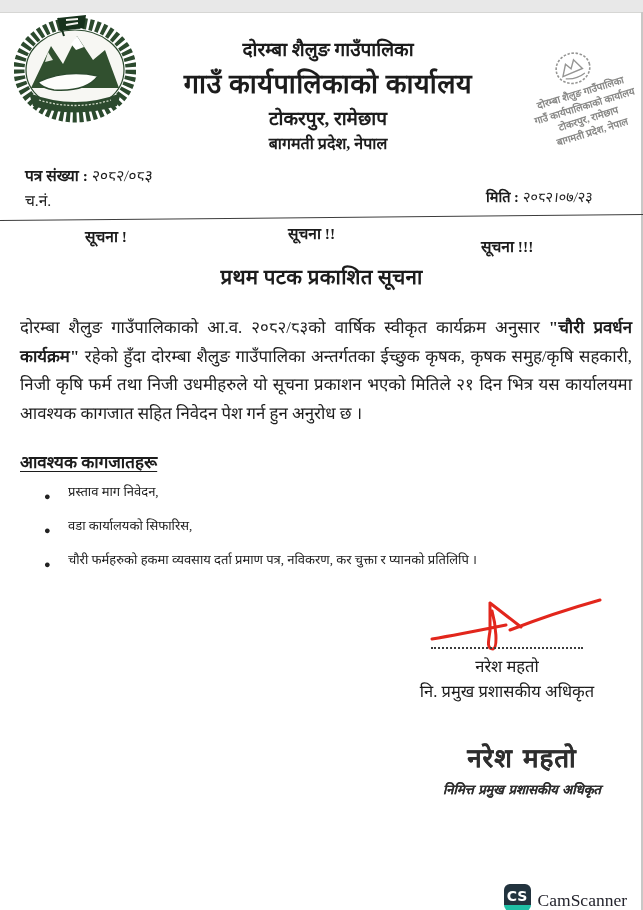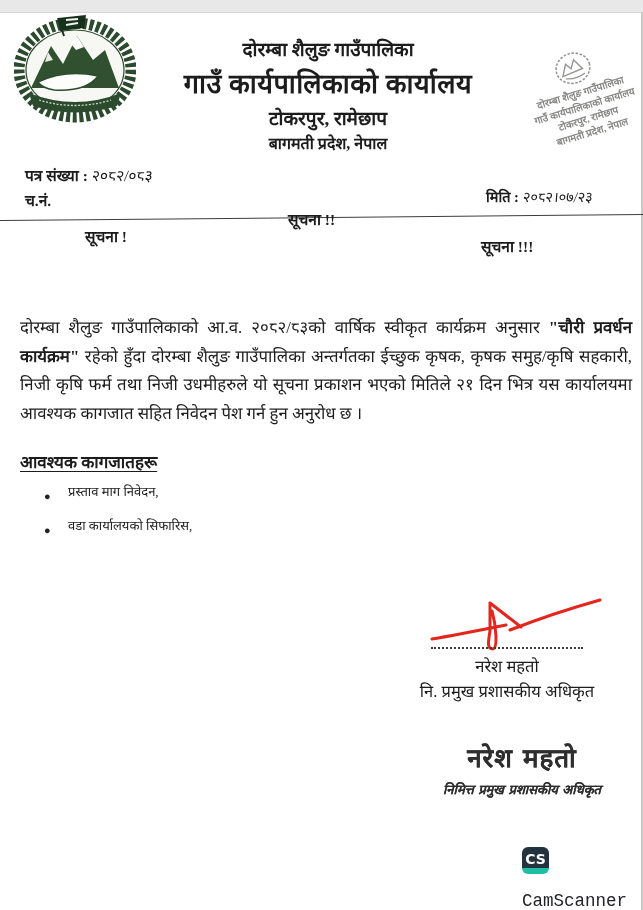--- a/index.html
+++ b/index.html
@@ -22,30 +22,30 @@
   .round-stamp {
     position:absolute; left:494px; top:40px; width:148px;
     transform:rotate(-17deg); transform-origin:50% 0;
     color:#7b7b79; text-align:center; font-size:10px; line-height:13.5px;
     font-weight:bold; opacity:.9;
   }
   .round-stamp svg { display:block; margin:0 auto 2px; }
 
   
   .meta-ref   { position:absolute; left:25px;  top:152px; font-size:15.5px; font-weight:600; }
-  .meta-serial{ position:absolute; left:25px;  top:177px; font-size:15.5px; font-weight:700; }
+  .meta-serial{ position:absolute; left:25px;  top:177px; font-size:15.5px; font-weight:400; }
   .meta-date  { position:absolute; left:486px; top:174px; font-size:14.5px; font-weight:600; }
   .hand { display:inline-block; transform:skewX(-5deg); font-weight:500; }
 
   .rule { position:absolute; left:-3px; top:205px; width:652px; height:0;
           border-top:1.6px solid #3d3d3d; transform:rotate(-.55deg); }
 
   .notice { position:absolute; font-size:15.5px; font-weight:600; }
   .notice-1 { left:85px;  top:213px; }
-  .notice-2 { left:288px; top:196px;text-align:center; }
+  .notice-2 { left:288px; top:210px;text-align:center; }
   .notice-3 { left:481px; top:223px; }
 
   .title { position:absolute; left:0; top:250px; width:100%; text-align:center;
            font-size:20.5px; font-weight:600; letter-spacing:.3px; }
 
   .para { position:absolute; left:20px; top:302px; width:612px;
           font-size:16.8px; line-height:28.5px; text-align:justify; }
   .para b { font-weight:bold; }
 
   .docs-h { position:absolute; left:20px; top:438px; font-size:17px; font-weight:bold;
@@ -62,26 +62,26 @@
   .sig-name { position:absolute; left:417px; top:642px; width:180px; text-align:center; font-size:16.5px; }
   .sig-desig{ position:absolute; left:384px; top:667px; width:246px; text-align:center; font-size:16.5px; }
 
   .stamp-text { position:absolute; left:413px; top:727px; width:218px; text-align:center;
                 color:#2e2e2e; font-family:"DejaVu Sans","Liberation Sans",sans-serif;
                 text-shadow:0 0 .5px #555; }
   .stamp-name  { font-size:26px; font-weight:bold; letter-spacing:1px; }
   .stamp-desig { font-size:13px; font-weight:bold; margin-top:5px;font-style:italic; }
 
   
-  .cs { position:absolute; right:16px; bottom:11px; display:flex; align-items:flex-start; gap:17px;flex-direction:column; }
+  .cs { position:absolute; right:16px; bottom:11px; display:flex; align-items:flex-end; gap:7px; }
   .cs-badge { width:27px; height:27px; border-radius:6px;
               background:linear-gradient(#22333e 76%, #1fbfa5 76%);
               color:#fff; font-family:"DejaVu Sans",sans-serif; font-weight:bold; font-size:14px;
               display:flex; align-items:center; justify-content:center; padding-bottom:4px; box-sizing:border-box; }
-  .cs-label { font-size:17.5px; color:#23232c;font-family:Liberation Mono, monospace; }
+  .cs-label { font-size:17.5px; color:#23232c; }
 </style>
 </head>
 <body>
 
 <div class="page">
   <div class="scan-edge-top"></div>
   <div class="scan-edge-right"></div>
 
   <svg class="emblem" viewBox="0 0 122 116">
     <ellipse cx="61" cy="56" rx="56" ry="47" fill="none" stroke="#2c4a2e" stroke-width="11" stroke-dasharray="4 2.6"></ellipse>
@@ -119,27 +119,29 @@
   <div class="meta-ref"><span>पत्र संख्या : </span><span class="hand">२०८२/०८३</span></div>
   <div class="meta-serial">च.नं.</div>
   <div class="meta-date"><span>मिति : </span><span class="hand">२०८२।०७/२३</span></div>
 
   <div class="rule"></div>
 
   <span class="notice notice-1">सूचना !</span>
   <span class="notice notice-2">सूचना !!</span>
   <span class="notice notice-3">सूचना !!!</span>
 
+  <div class="title">प्रथम पटक प्रकाशित सूचना</div>
 
   <div class="para"><span>दोरम्बा शैलुङ गाउँपालिकाको आ.व. २०८२/८३को वार्षिक स्वीकृत कार्यक्रम अनुसार </span><b>"चौरी प्रवर्धन कार्यक्रम"</b><span> रहेको हुँदा दोरम्बा शैलुङ गाउँपालिका अन्तर्गतका ईच्छुक कृषक, कृषक समुह/कृषि सहकारी, निजी कृषि फर्म तथा निजी उधमीहरुले यो सूचना प्रकाशन भएको मितिले २१ दिन भित्र यस कार्यालयमा आवश्यक कागजात सहित निवेदन पेश गर्न हुन अनुरोध छ ।</span></div>
 
   <div class="docs-h">आवश्यक कागजातहरू</div>
   <ul class="docs-list">
     <li>प्रस्ताव माग निवेदन,</li>
     <li>वडा कार्यालयको सिफारिस,</li>
+    <li>चौरी फर्महरुको हकमा व्यवसाय दर्ता प्रमाण पत्र, नविकरण, कर चुक्ता र प्यानको प्रतिलिपि ।</li>
   </ul>
 
   <svg class="sig-svg" viewBox="0 0 182 62">
     <path d="M6,44 C30,40 55,35 80,30
              M64,8 L64,36 C62,48 61,54 67,54 C72,53 70,30 66,16
              M64,8 L95,32
              M84,35 C102,28 142,14 174,5" fill="none" stroke="#e2261c" stroke-width="3" stroke-linecap="round" stroke-linejoin="round"></path>
   </svg>
   <div class="dotline"></div>
   <div class="sig-name">नरेश महतो</div>

